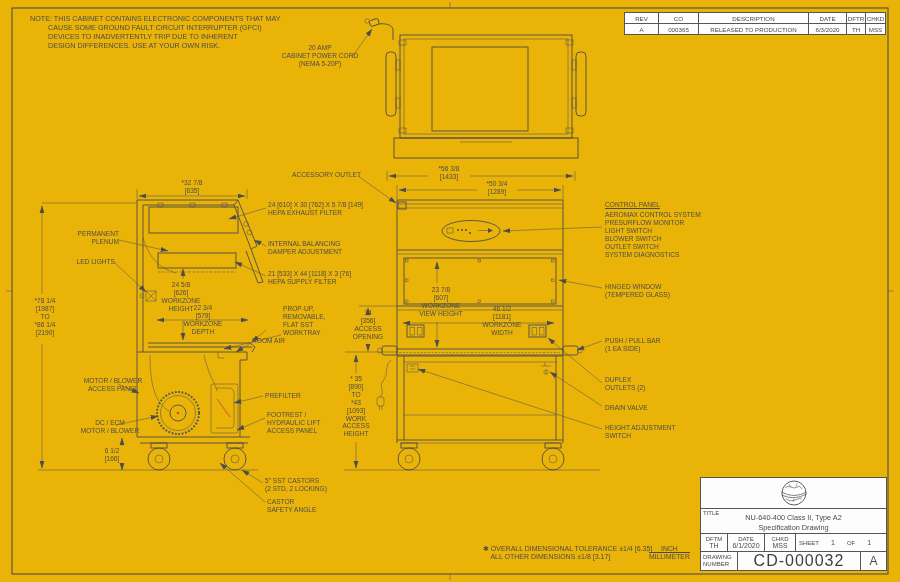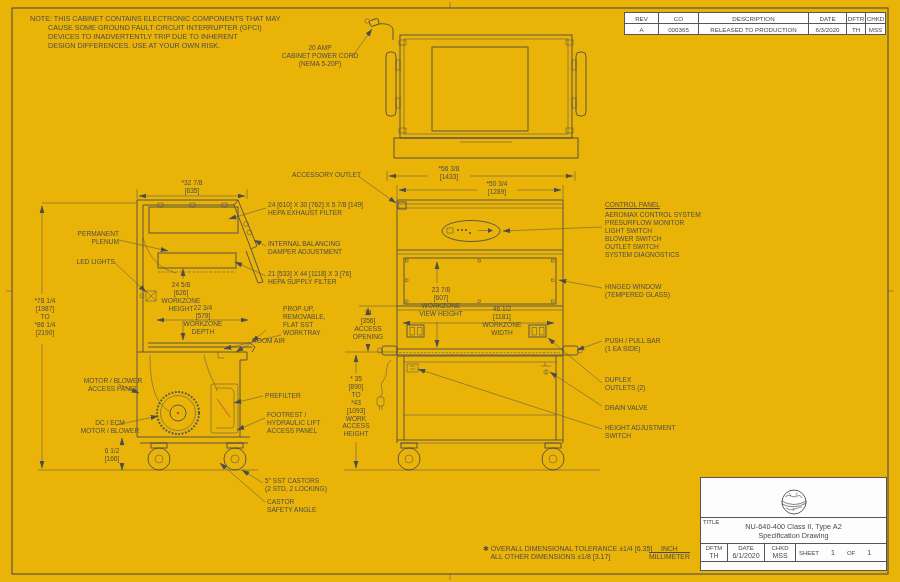--- a/index.html
+++ b/index.html
@@ -417,15 +417,21 @@
       <span class="tb-mini">CHKD</span>
       <span class="tb-val">MSS</span>
     </div>
     <div class="tb-sheet">
       <span class="tb-mini">SHEET</span>
       <span class="tb-val">1</span>
       <span class="tb-mini">OF</span>
       <span class="tb-val">1</span>
     </div>
   </div>
+  <div class="tb-num-row">
+    <div class="tb-numlabel">DRAWING
+NUMBER</div>
+    <div class="tb-number">CD-000032</div>
+    <div class="tb-rev">A</div>
+  </div>
 </div>
 
 </div>
 
 </body></html>

